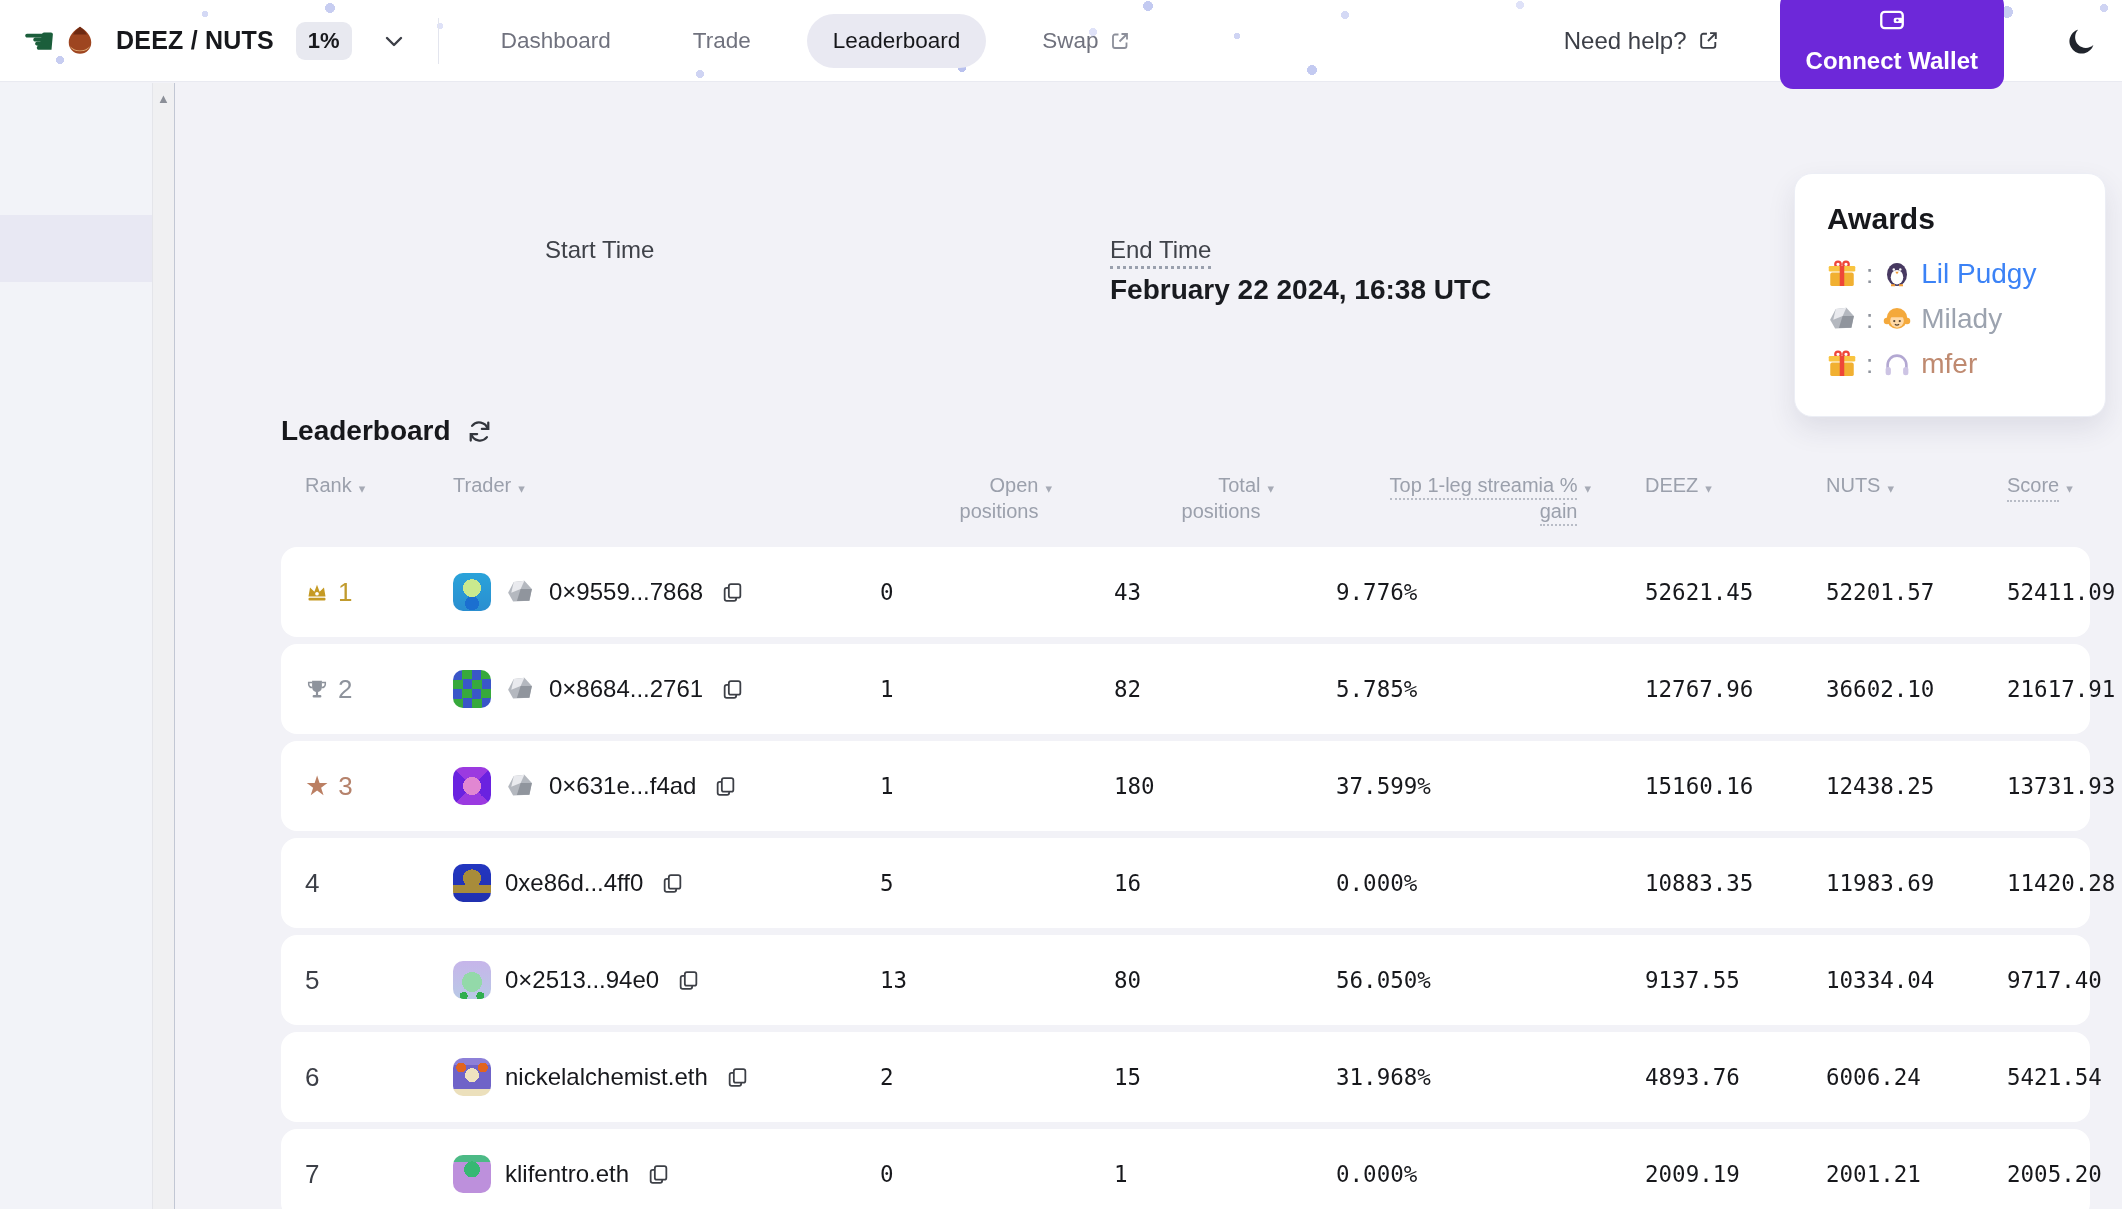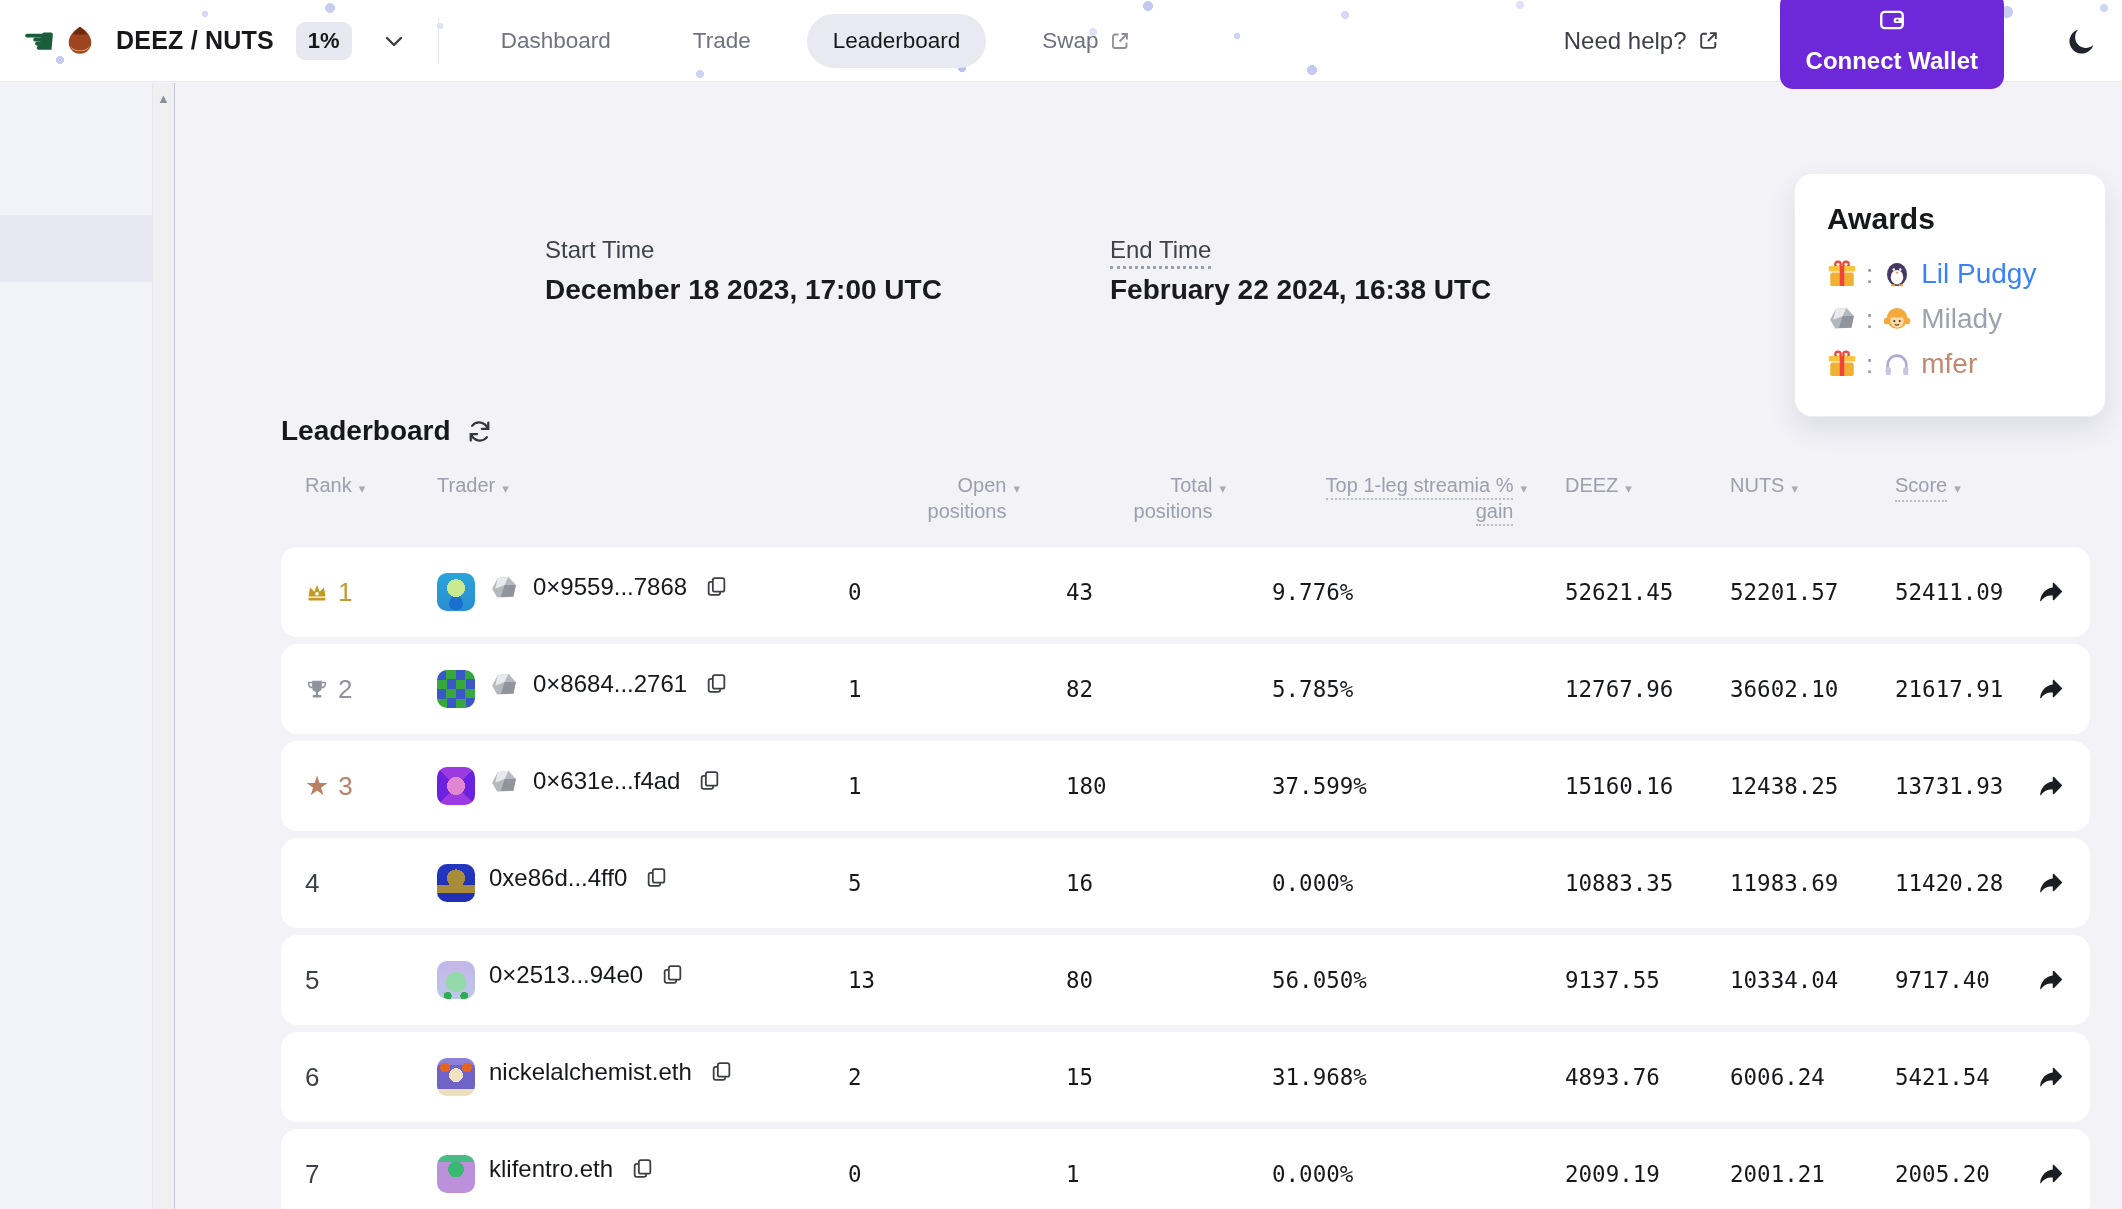--- a/index.html
+++ b/index.html
@@ -63,31 +63,31 @@
   
   .time-block { position:absolute; top:236px; }
   .time-label { font-size:24px; color:#3f4249; }
   .time-label .tip { border-bottom:3px dotted #9aa0ad; padding-bottom:3px; cursor:help; }
   .time-value { font-size:28px; font-weight:600; color:#191b20; margin-top:10px; }
   
   .lb-head { position:absolute; left:281px; top:415px; display:flex; align-items:center; gap:13px; }
   .lb-title { font-size:28px; font-weight:700; color:#17181c; }
   .refresh-btn { background:none; border:none; cursor:pointer; display:flex; padding:2px; }
   
-  .grid-cols { display:grid; grid-template-columns:132px 411px 218px 206px 293px 165px 165px 140px 1fr; padding:0 24px; }
+  .grid-cols { display:grid; grid-template-columns:132px 411px 218px 206px 293px 165px 165px 140px 1fr; padding:0 24px;gap:16px; }
   .thead { position:absolute; left:281px; top:472px; width:1809px; font-size:20px; color:#9ba0ac; line-height:26px; }
   .th { display:flex; align-items:flex-start; gap:7px; cursor:pointer; }
   .th .tri { font-size:13px; margin-top:4px; color:#a6aab5; }
   .th-right { justify-content:flex-end; text-align:right; padding-right:46px; }
   .th-narrow { width:88px; }
   .th-wide { width:214px; }
   .dotted { border-bottom:2px dotted #b8bcc6; padding-bottom:2px; cursor:help; }
   .row { position:absolute; left:281px; width:1809px; height:90px; background:#fff; border-radius:16px; align-items:center; }
   .cell-rank { display:flex; align-items:center; gap:9px; font-size:26px; }
-  .cell-trader { display:flex; gap:14px; }
+  .cell-trader { display:flex; align-items:center; gap:14px; }
   .avatar { width:38px; height:38px; border-radius:10px; flex:0 0 auto; }
   .trader-name { font-size:24px; color:#17181c; }
   .copy-btn { background:none; border:none; cursor:pointer; display:flex; padding:2px; margin-left:2px; }
   .num { font-family:"DejaVu Sans Mono", monospace; font-size:22.5px; color:#17181c; }
   .cell-share { display:flex; justify-content:flex-end; }
   .share-btn { background:none; border:none; cursor:pointer; display:flex; padding:2px; }
   svg { display:block; }
 </style>
 </head>
 <body>
@@ -239,21 +239,20 @@
             <rect x="16.9" y="14.3" width="4.2" height="6.6" rx="2" fill="#cdc4e4"></rect>
           </svg>
       </span>
       <span style="color:#bf8a70">mfer</span>
     </div>
   </div>
 </aside>
 
 <div class="time-block" style="left:545px;">
   <div class="time-label">Start Time</div>
-  <div class="time-value">December 18 2023, 17:00 UTC</div>
 </div>
 <div class="time-block" style="left:1110px;">
   <div class="time-label"><span class="tip">End Time</span></div>
   <div class="time-value">February 22 2024, 16:38 UTC</div>
 </div>
 
 <div class="lb-head">
   <span class="lb-title">Leaderboard</span>
   <button class="refresh-btn">
     <span>

